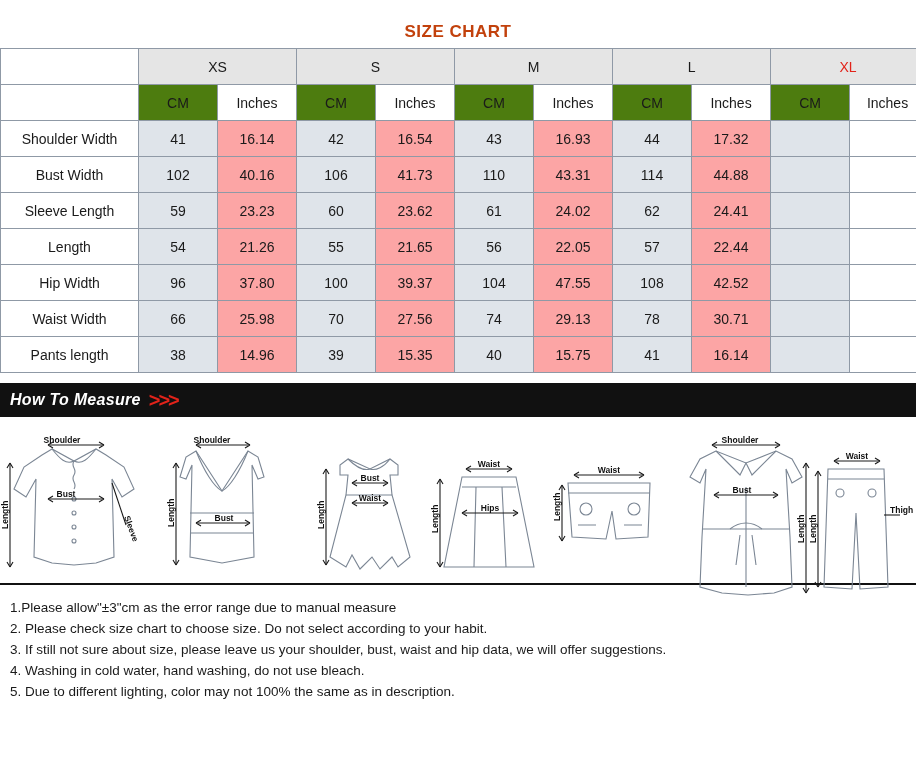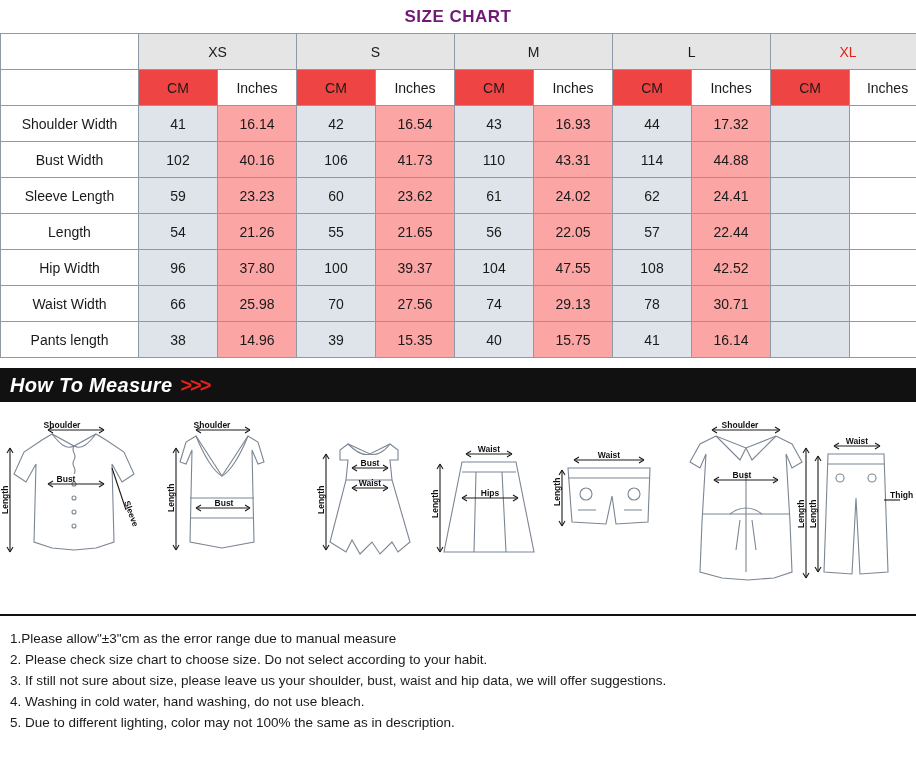--- a/index.html
+++ b/index.html
@@ -14,22 +14,22 @@
     position: relative;
     width: 916px;
     height: 758px;
     overflow: hidden;
   }
   .chart-title {
     text-align: center;
     font-size: 17px;
     font-weight: bold;
     letter-spacing: 0.5px;
-    padding: 7px 0 6px 0;
-    color: #701a75;
+    padding: 22px 0 6px 0;
+    color: #c2410c;
   }
   table.size-chart {
     border-collapse: collapse;
     width: 916px;
     table-layout: fixed;
   }
   table.size-chart td, table.size-chart th {
     border: 1px solid #8f99a6;
     text-align: center;
     font-size: 14px;
@@ -43,21 +43,21 @@
     font-weight: bold;
     color: #e2231a;
     background: #e5e5e5;
     height: 40px;
   }
   .size-head.xl { color: #e2231a; }
   .unit-cell {
     font-size: 13px;
     height: 30px;
   }
-  .unit-cell.shade { background: #ef4444; }
+  .unit-cell.shade { background: #4d7c0f; }
   .row-label {
     text-align: left;
     padding-left: 14px;
     font-size: 13.5px;
   }
   .cm-cell { background: #dfe4ea; margin-left: 31px; }
   .in-cell { background: #fca5a5; }
   .blank { background: #dfe4ea; }
   .blank-in { background: #ffffff; }
   .corner { background: #ffffff; border-top: none; border-left: none; }
@@ -66,34 +66,34 @@
     margin-top: 10px;
     background: #111111;
     height: 34px;
     display: flex;
     align-items: center;
     padding-left: 10px;
   }
   .measure-bar .m-title {
     color: #ffffff;
     font-weight: bold;
-    font-size: 20px;
+    font-size: 16px;
     font-style: italic;
     letter-spacing: 0.3px;
   }
   .measure-bar .m-arrows {
     color: #e2231a;
     font-weight: bold;
     font-size: 20px;
     margin-left: 8px;
     letter-spacing: -2px;
   }
   .figures {
     position: relative;
-    height: 214px;
+    height: 168px;
     width: 916px;
     background: #ffffff;
     border-bottom: 2px solid #111;
     text-decoration: underline;
   }
   .figures svg { display: block; }
   .notes {
     padding: 12px 10px 0 10px;
     font-size: 13.5px;
     line-height: 21px;

